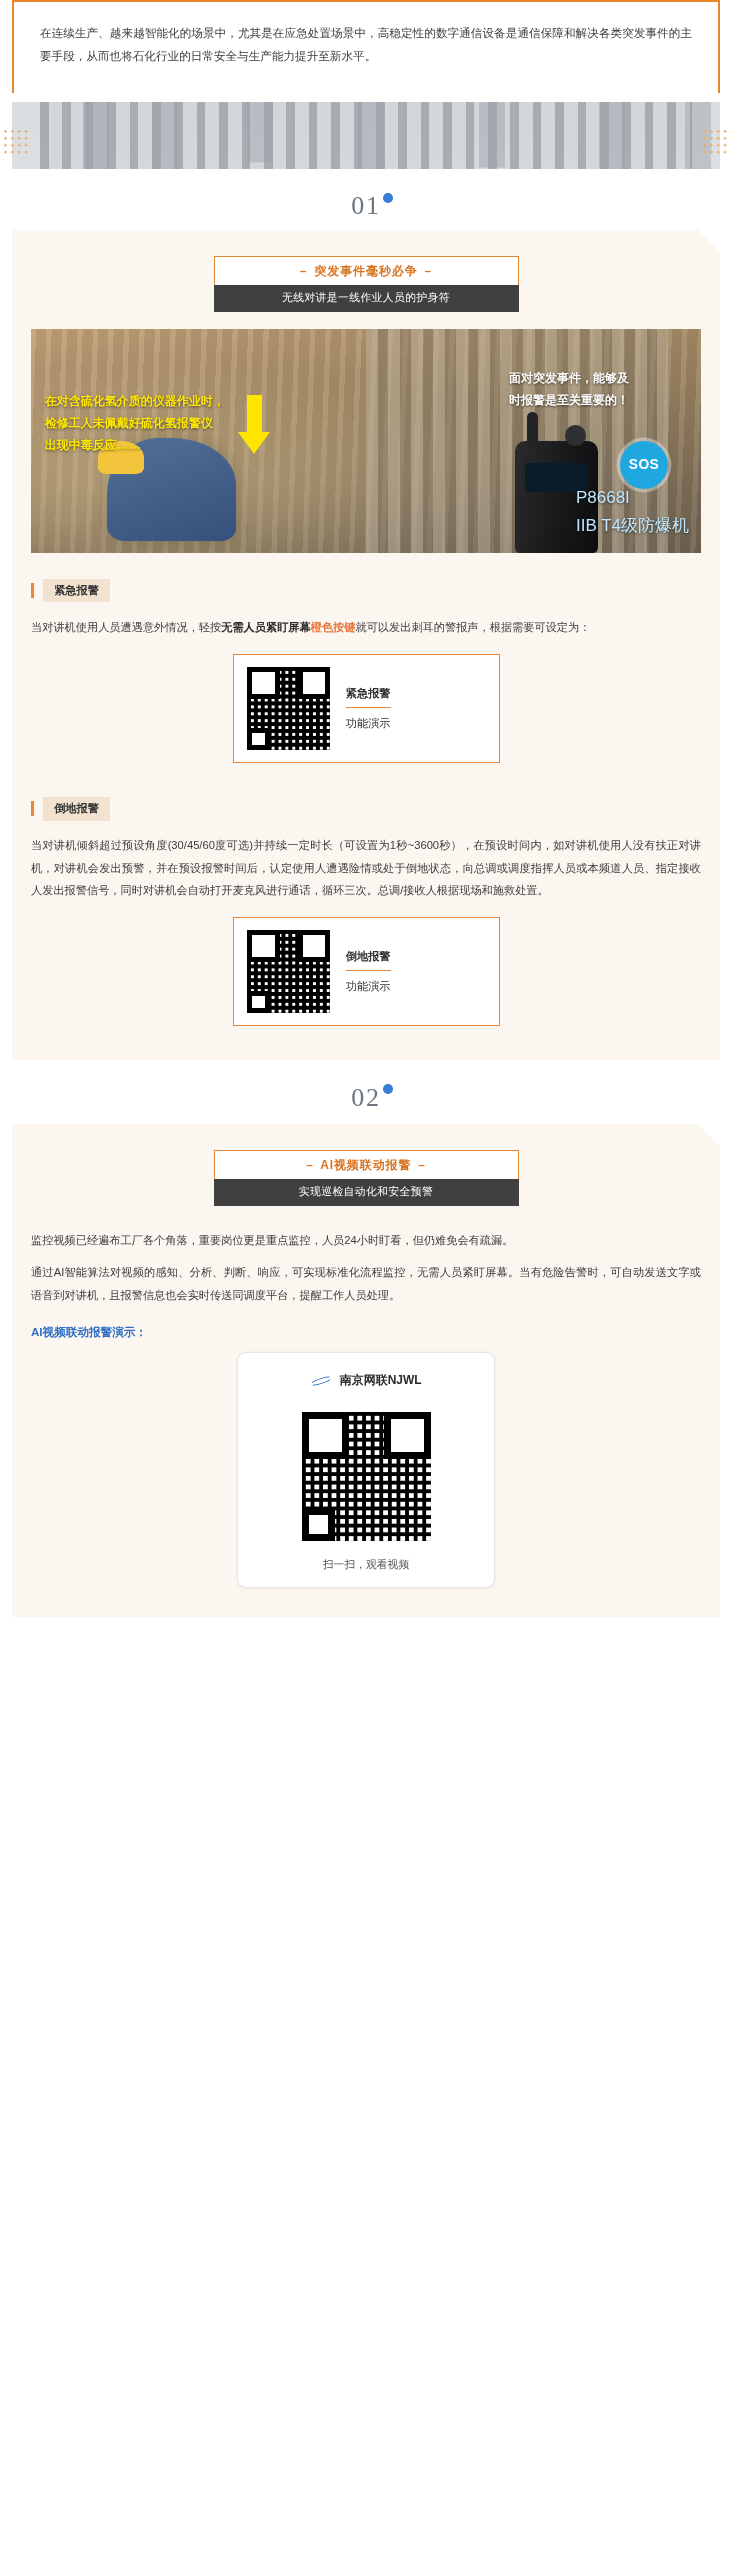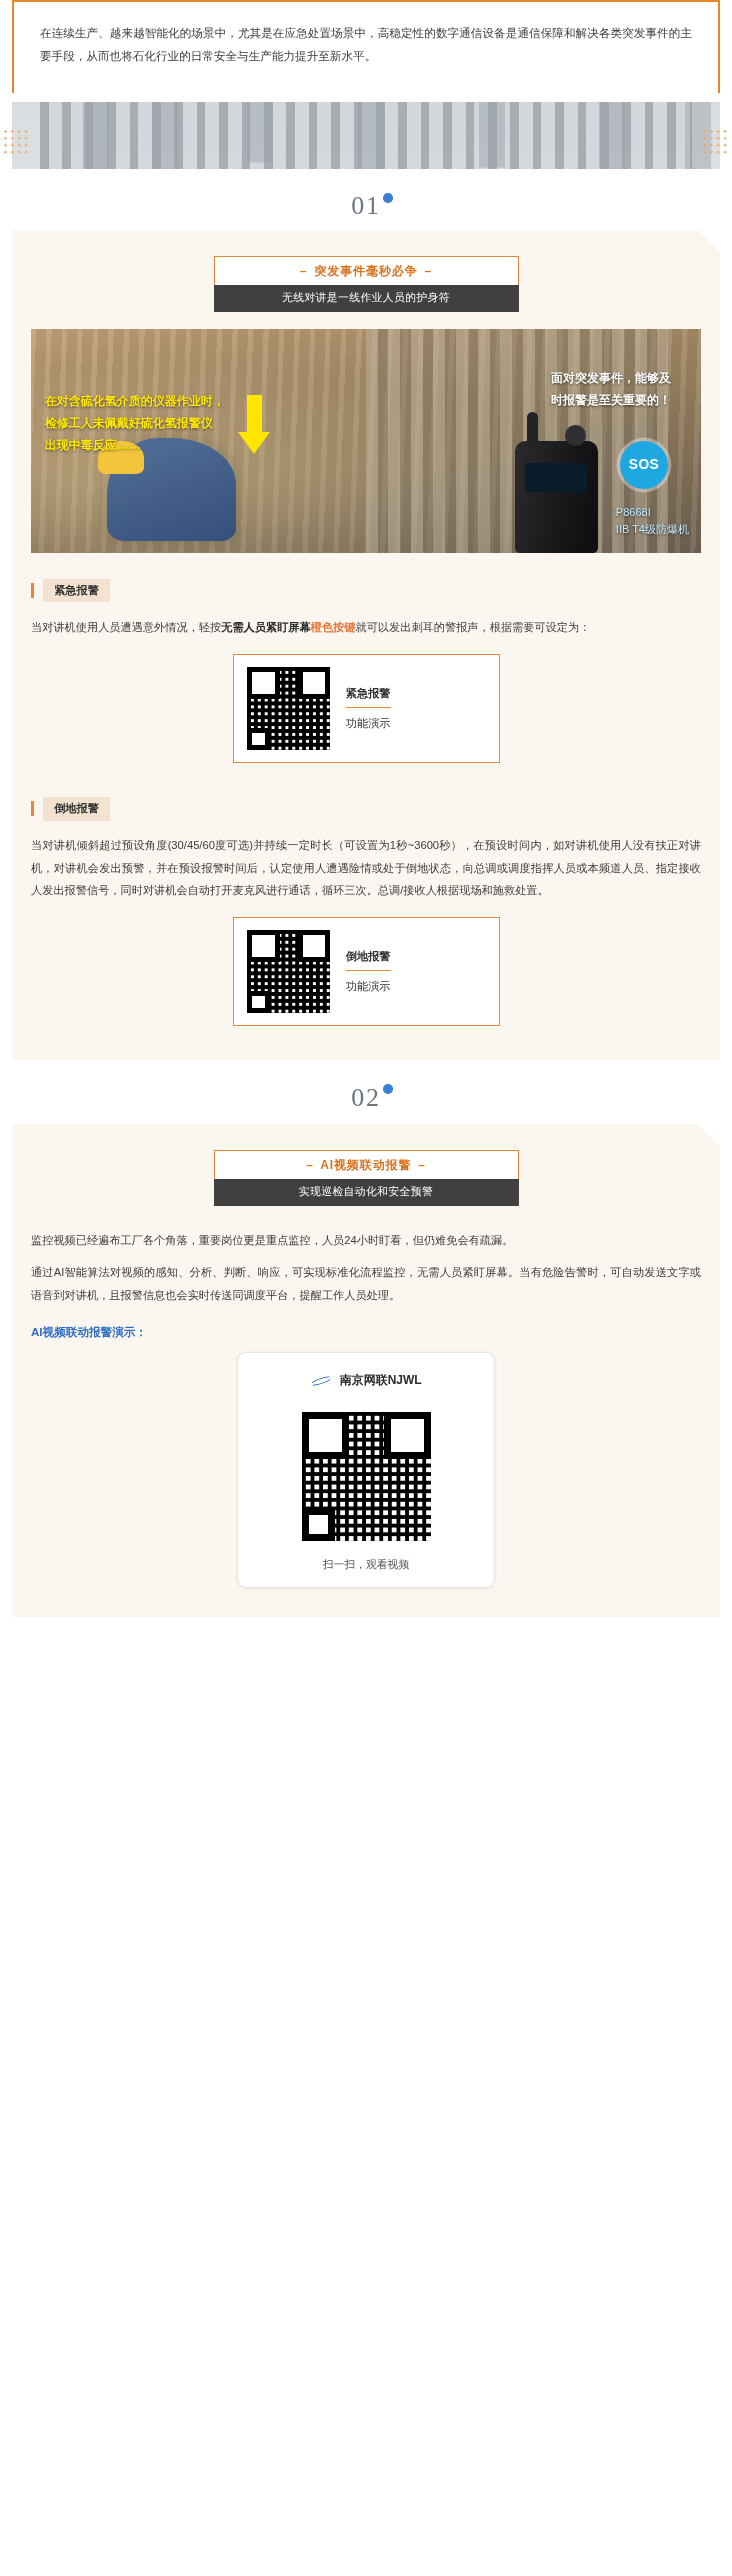--- a/index.html
+++ b/index.html
@@ -205,28 +205,27 @@
     position: absolute;
     left: 13.8px; top: 61px;
     color: #ffe800;
     font-size: 12px;
     font-weight: bold;
     line-height: 1.85;
     text-shadow: 0 0.9px 2.6px rgba(0,0,0,0.55);
   }
   .hero-text-right {
     position: absolute;
-    right: 4px; top: 38px;
+    right: 20px; top: 38px;
     width: 172px;
     color: #ffffff;
     font-size: 12px;
     font-weight: bold;
     line-height: 1.9;
     text-shadow: 0 0.9px 2.6px rgba(0,0,0,0.6);
-    text-align: center;
   }
   .radio-device {
     position: absolute;
     right: 103px; bottom: 0;
     width: 83px; height: 112px;
     background: linear-gradient(100deg, #2b2b2e 0%, #171719 60%, #0e0e10 100%);
     border-radius: 10.3px 10.3px 5.2px 5.2px;
   }
   .radio-device .antenna {
     position: absolute; left: 12px; top: -29px;
@@ -253,21 +252,21 @@
     font-size: 13.8px;
     font-weight: bold;
     display: flex; align-items: center; justify-content: center;
     box-shadow: 0 0 0 3.4px rgba(255,255,255,0.35);
     letter-spacing: 0.4px;
   }
   .device-label {
     position: absolute;
     right: 12px; bottom: 13.8px;
     color: #bfe8ff;
-    font-size: 11px;
+    font-size: 17px;
     line-height: 1.6;
     text-align: left;
     text-shadow: 0 0.9px 2.6px rgba(0,0,0,0.6);
   }
 
   
   .sub-head {
     display: flex;
     align-items: center;
     margin: 26px 0 13.8px 0;

